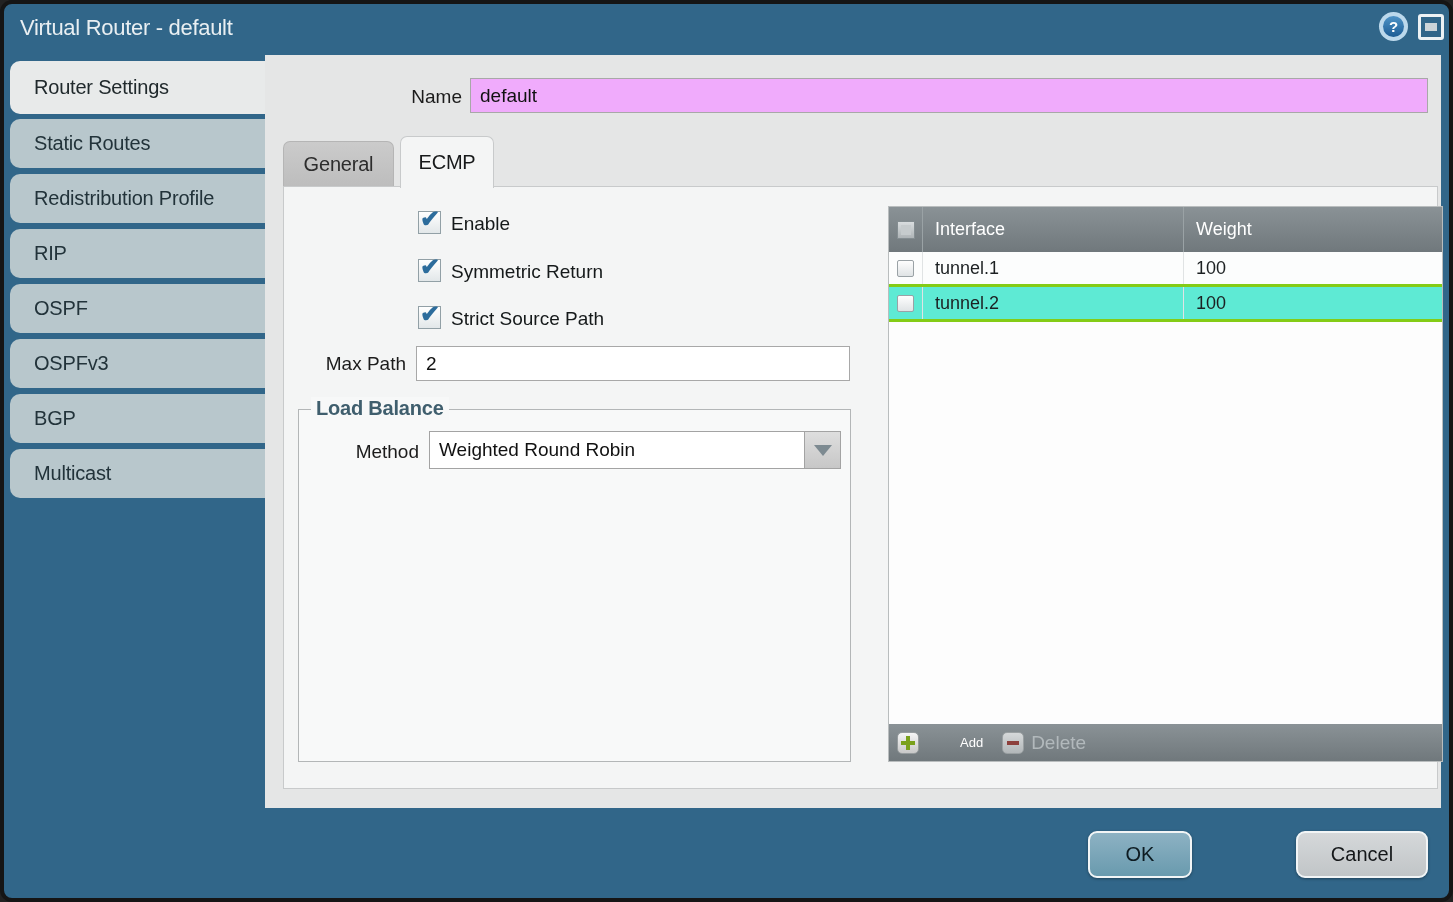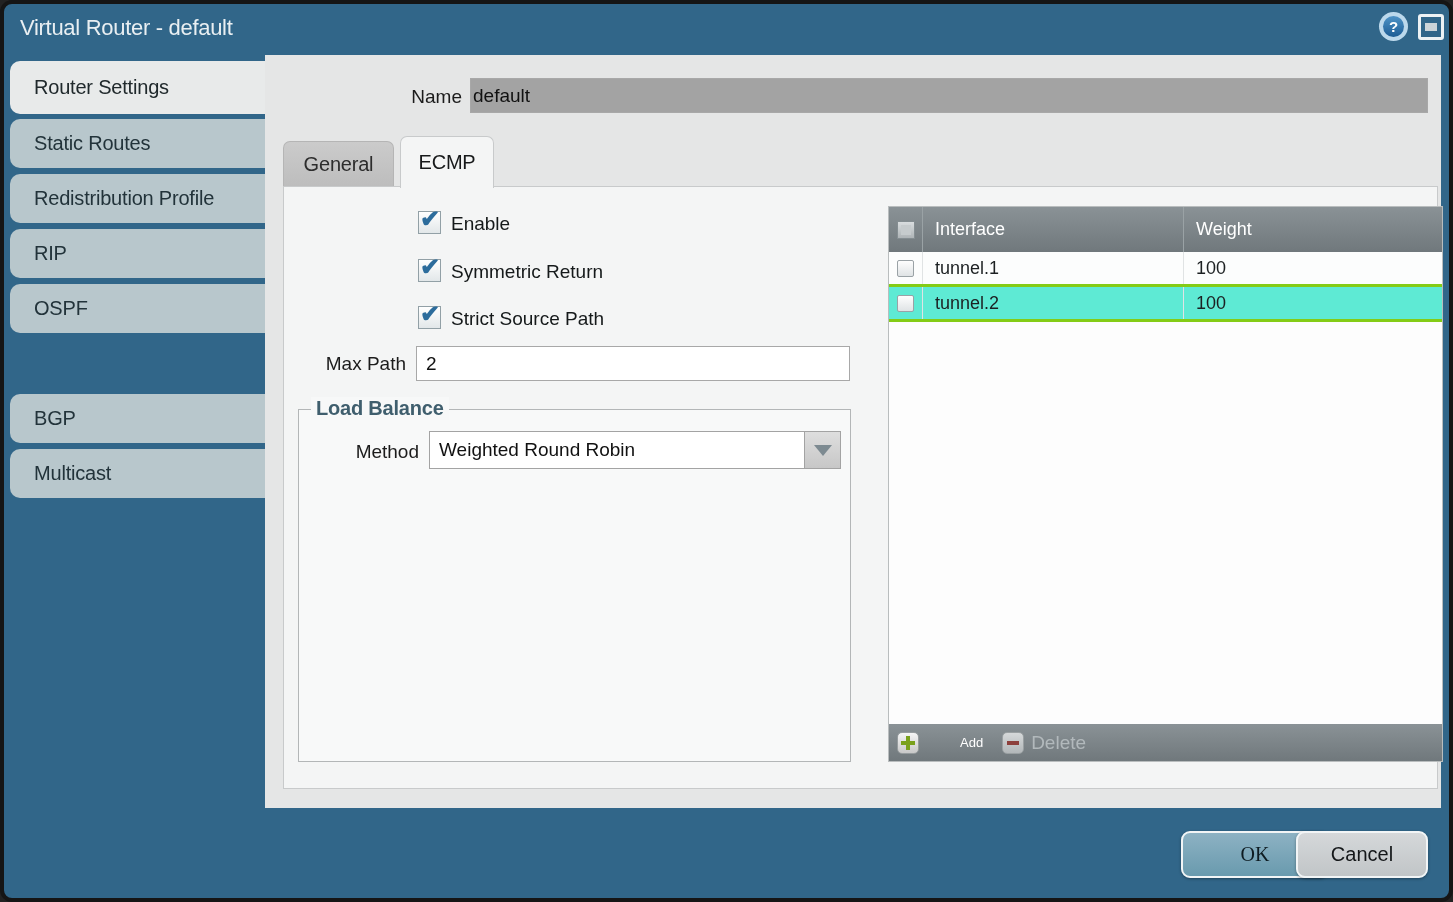--- a/index.html
+++ b/index.html
@@ -26,21 +26,21 @@
   .side-tab{position:absolute;left:6px;width:255px;height:49px;
     background:#b8c7cc;border-radius:10px 0 0 10px;
     font-size:20px;color:#22333a;line-height:49px;padding-left:24px;cursor:pointer;
     letter-spacing:-0.2px;}
   .side-tab.active{background:#e8eaea;height:53px;line-height:53px;color:#20292c;}
   
   .content{position:absolute;left:261px;top:51px;width:1176px;height:753px;background:#e5e6e6;}
   .name-label{position:absolute;left:330px;top:82px;width:128px;text-align:right;
     font-size:19px;color:#1c1c1c;}
   .name-input{position:absolute;left:466px;top:74px;width:958px;height:35px;
-    border:1px solid #a8a8a8;background:#a3a3a3;font-size:19px;color:#111;padding:0 2px;}
+    border:1px solid #a8a8a8;background:#f0abfc;font-size:19px;color:#111;padding:0 9px;}
   
   .ctab{position:absolute;height:45px;border-radius:7px 7px 0 0;text-align:center;
     font-size:20px;line-height:45px;cursor:pointer;letter-spacing:-0.2px;}
   .ctab.general{left:279px;top:137px;width:111px;background:linear-gradient(#cbcbcb,#bdbdbd);
     border:1px solid #b5b5b5;border-bottom:none;color:#2d2d2d;}
   .ctab.ecmp{left:396px;top:132px;width:94px;height:52px;line-height:50px;background:#f4f5f5;
     border:1px solid #c8cacb;border-bottom:none;color:#17191a;z-index:3;}
   .panel{position:absolute;left:279px;top:182px;width:1155px;height:603px;
     background:#f4f5f5;border:1px solid #c8cacb;z-index:2;}
   
@@ -101,41 +101,42 @@
   .plus-icon::before{content:"";position:absolute;left:3px;right:3px;top:8px;height:4px;background:#7aa11c;}
   .plus-icon::after{content:"";position:absolute;top:3px;bottom:3px;left:8px;width:4px;background:#7aa11c;}
   .minus-icon{background:linear-gradient(#d6d9da,#b2b7b9);border:1px solid #9aa0a2;}
   .minus-icon::before{content:"";position:absolute;left:4px;right:4px;top:8px;height:4px;background:#8d403c;}
   .add-label{color:#fff;font-size:13px;cursor:pointer;margin-left:34px;}
   .delete-label{color:#b2b9bc;font-size:19px;}
   
   .btn{position:absolute;top:827px;height:47px;border:2px solid #f2f5f6;border-radius:9px;
     font-size:20px;text-align:center;line-height:43px;cursor:pointer;
     box-shadow:0 1px 3px rgba(0,0,0,0.35);}
-  .btn.ok{left:1177px;width:148px;background:linear-gradient(#8db2c3,#699aae);color:#0d1b21;font-family:Liberation Serif, serif;}
+  .btn.ok{left:1084px;width:104px;background:linear-gradient(#8db2c3,#699aae);color:#0d1b21;}
   .btn.cancel{left:1292px;width:132px;background:linear-gradient(#d5d8da,#c1c5c7);color:#141719;}
 </style>
 </head>
 <body>
 
 <div id="app">
 
   <div class="title">Virtual Router - default</div>
   <div class="help-icon">
     <div class="inner">?</div>
   </div>
   <div class="restore-icon">
     <div class="inner"></div>
   </div>
 
   <div class="side-tab active" style="top:57px">Router Settings</div>
   <div class="side-tab" style="top:115px">Static Routes</div>
   <div class="side-tab" style="top:170px">Redistribution Profile</div>
   <div class="side-tab" style="top:225px">RIP</div>
   <div class="side-tab" style="top:280px">OSPF</div>
+  <div class="side-tab" style="top:335px">OSPFv3</div>
   <div class="side-tab" style="top:390px">BGP</div>
   <div class="side-tab" style="top:445px">Multicast</div>
 
   <div class="content"></div>
 
   <div class="name-label">Name</div>
   <input class="name-input" type="text" value="default" style="">
 
   <div class="ctab general">General</div>
   <div class="ctab ecmp">ECMP</div>

